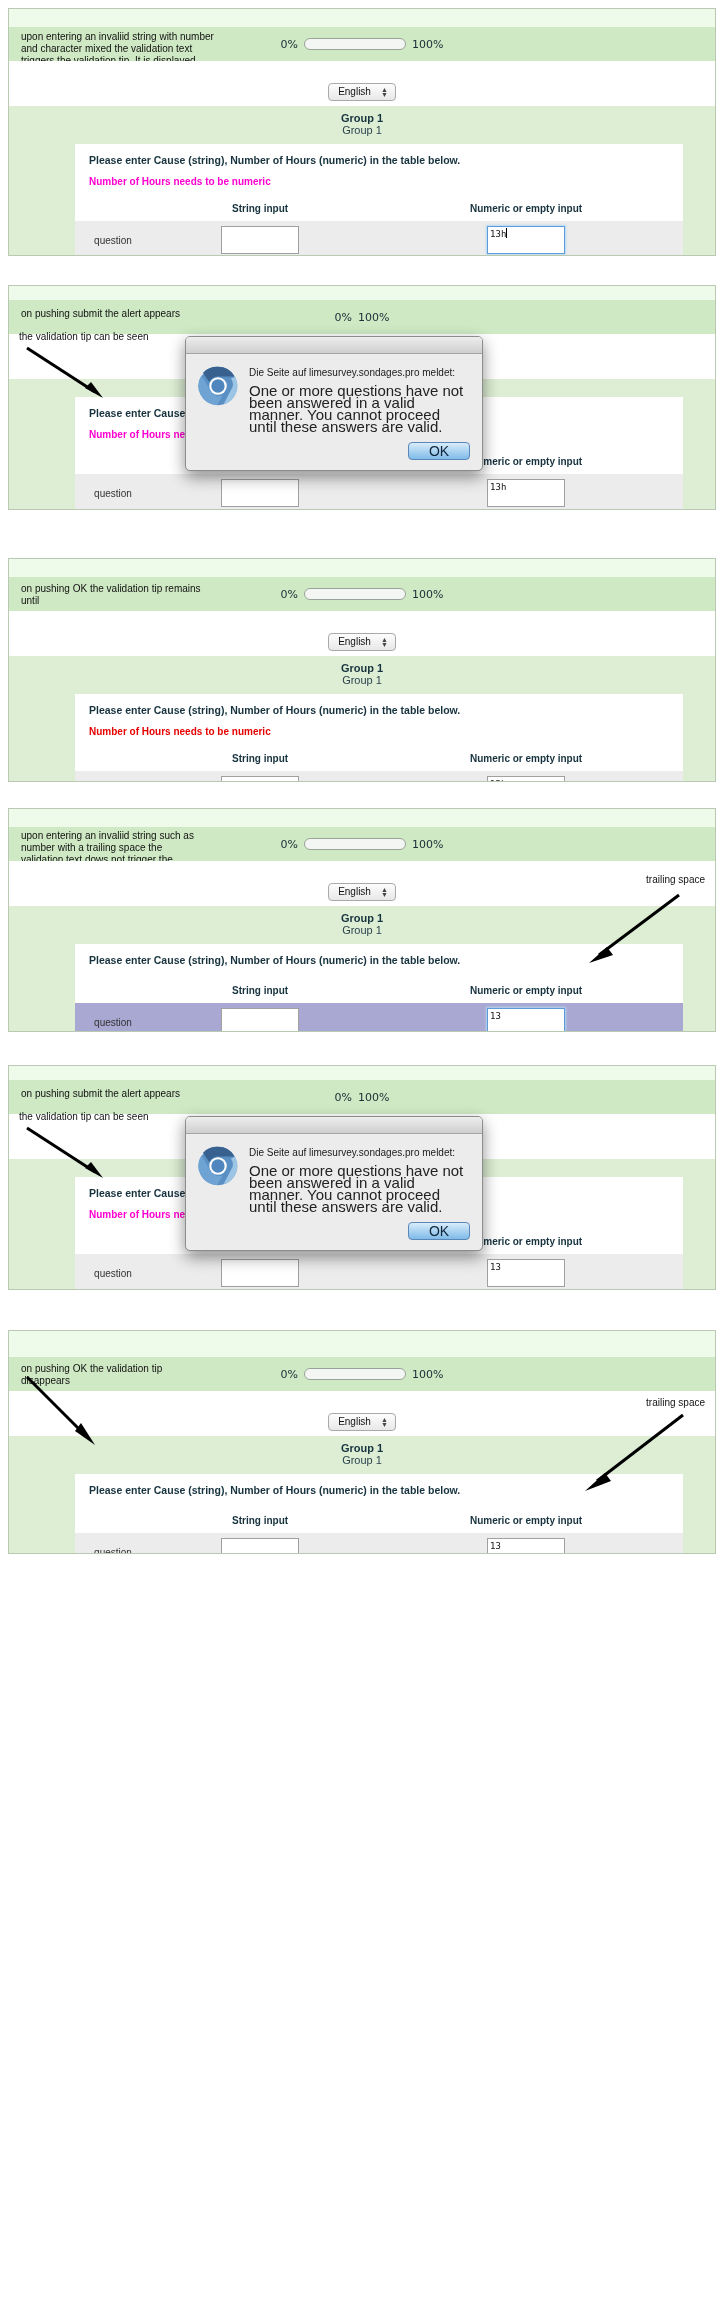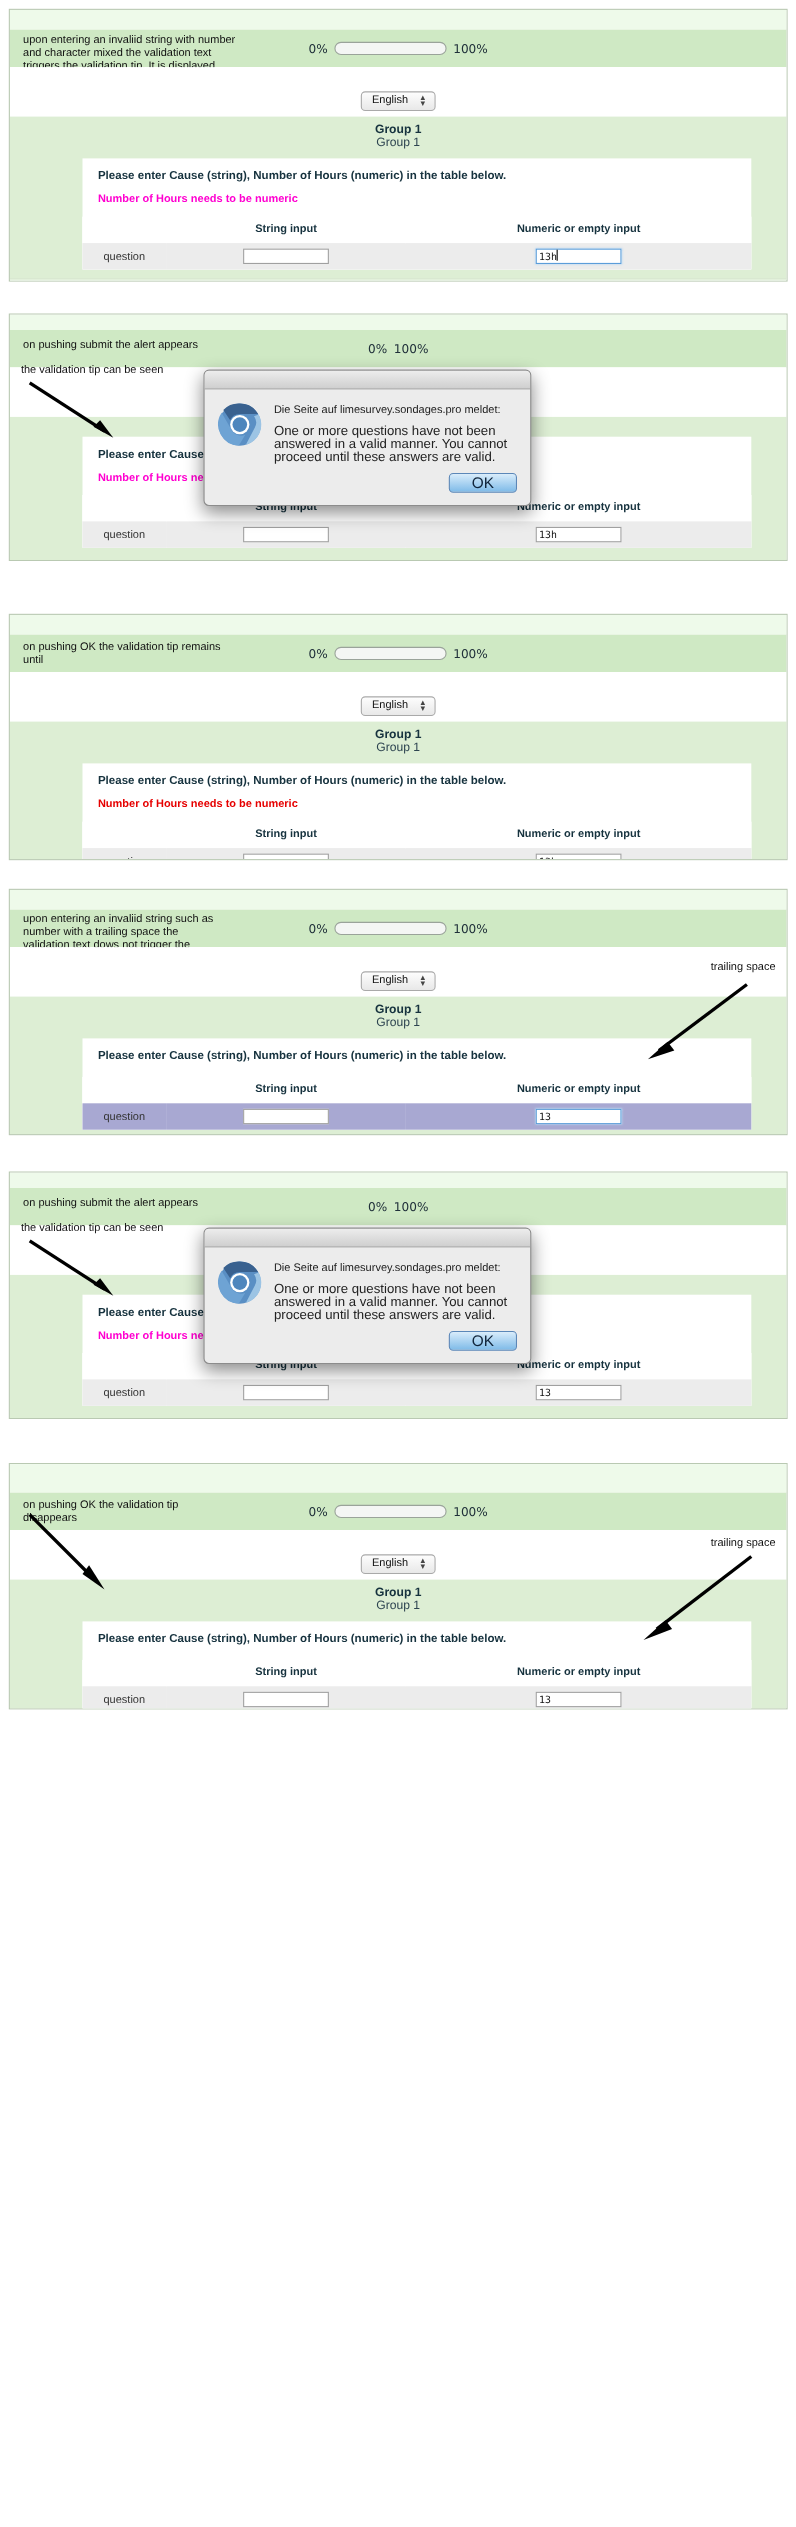--- a/index.html
+++ b/index.html
@@ -152,21 +152,21 @@
   table.qtable td {
     background: #ececec;
     padding: 5px 0;
     text-align: center;
     font-size: 10px;
     color: #333;
   }
   table.qtable tr.hl td { background: #a8a8d2; }
   td.rowlabel { color: #444; font-size: 10px; }
   .tinput {
-    width: 78px; height: 14px;
+    width: 78px; height: 28px;
     border: 1px solid #a0a0a0;
     background: #ffffff;
     display: inline-block;
     vertical-align: middle;
   }
   .tinput.focus {
     border: 1px solid #5b9dd9;
     box-shadow: 0 0 2px 1px #b6d6f2;
     text-align: left;
     font-size: 9px;
@@ -223,21 +223,21 @@
     height: 17px;
     background: linear-gradient(#ededed, #cfcfcf);
     border-bottom: 1px solid #a5a5a5;
   }
   .alert-body { display: flex; padding: 12px 12px 4px 12px; gap: 11px; }
   .chrome-icon { width: 40px; height: 40px; flex: 0 0 40px; position: relative; }
   .alert-heading {
     font-size: 10px; font-weight: normal; color: #1a1a1a;
     line-height: 13px; margin-bottom: 6px;
   }
-  .alert-msg { font-size: 12px; color: #222; line-height: 12px; }
+  .alert-msg { font-size: 15px; color: #222; line-height: 12px; }
   .alert-actions { text-align: right; padding: 5px 12px 10px 12px; }
   .ok-btn {
     display: inline-block;
     min-width: 62px;
     border: 1px solid #5b87b8;
     border-radius: 4px;
     background: linear-gradient(#d8ecfb, #7fbbe8);
     font-size: 14px; color: #10243a;
     padding: 2px 10px;
     line-height: 12px;

